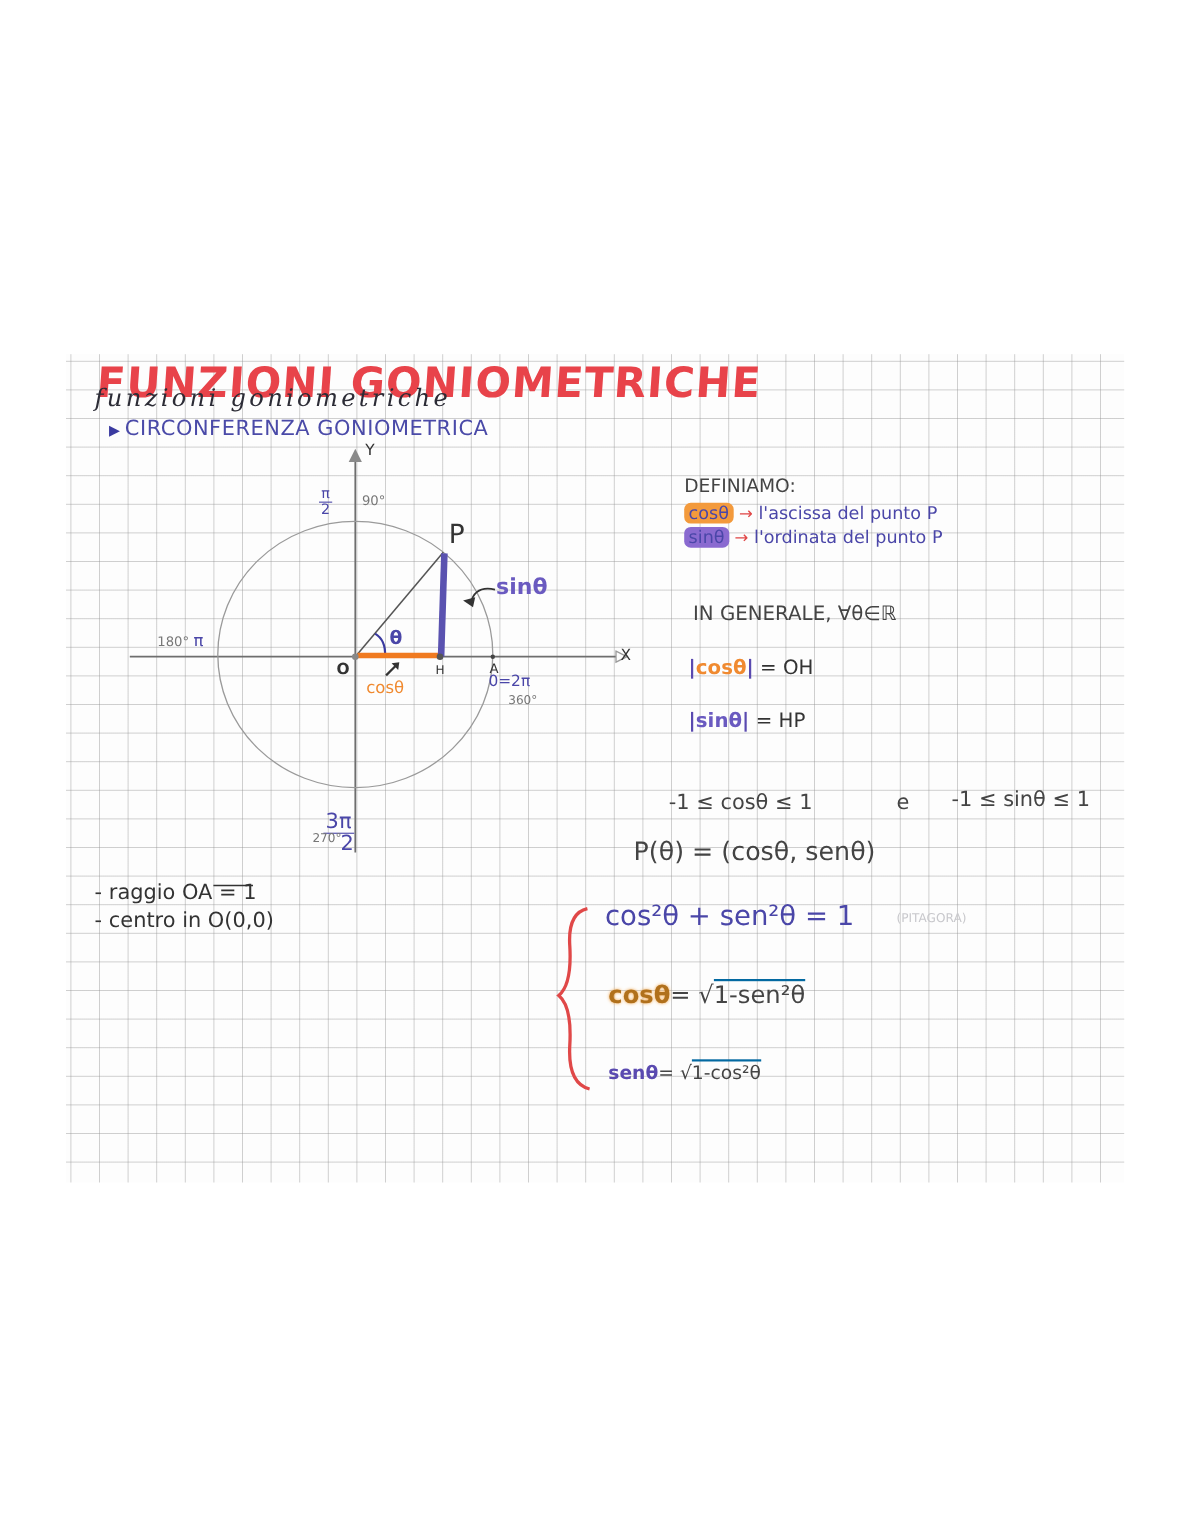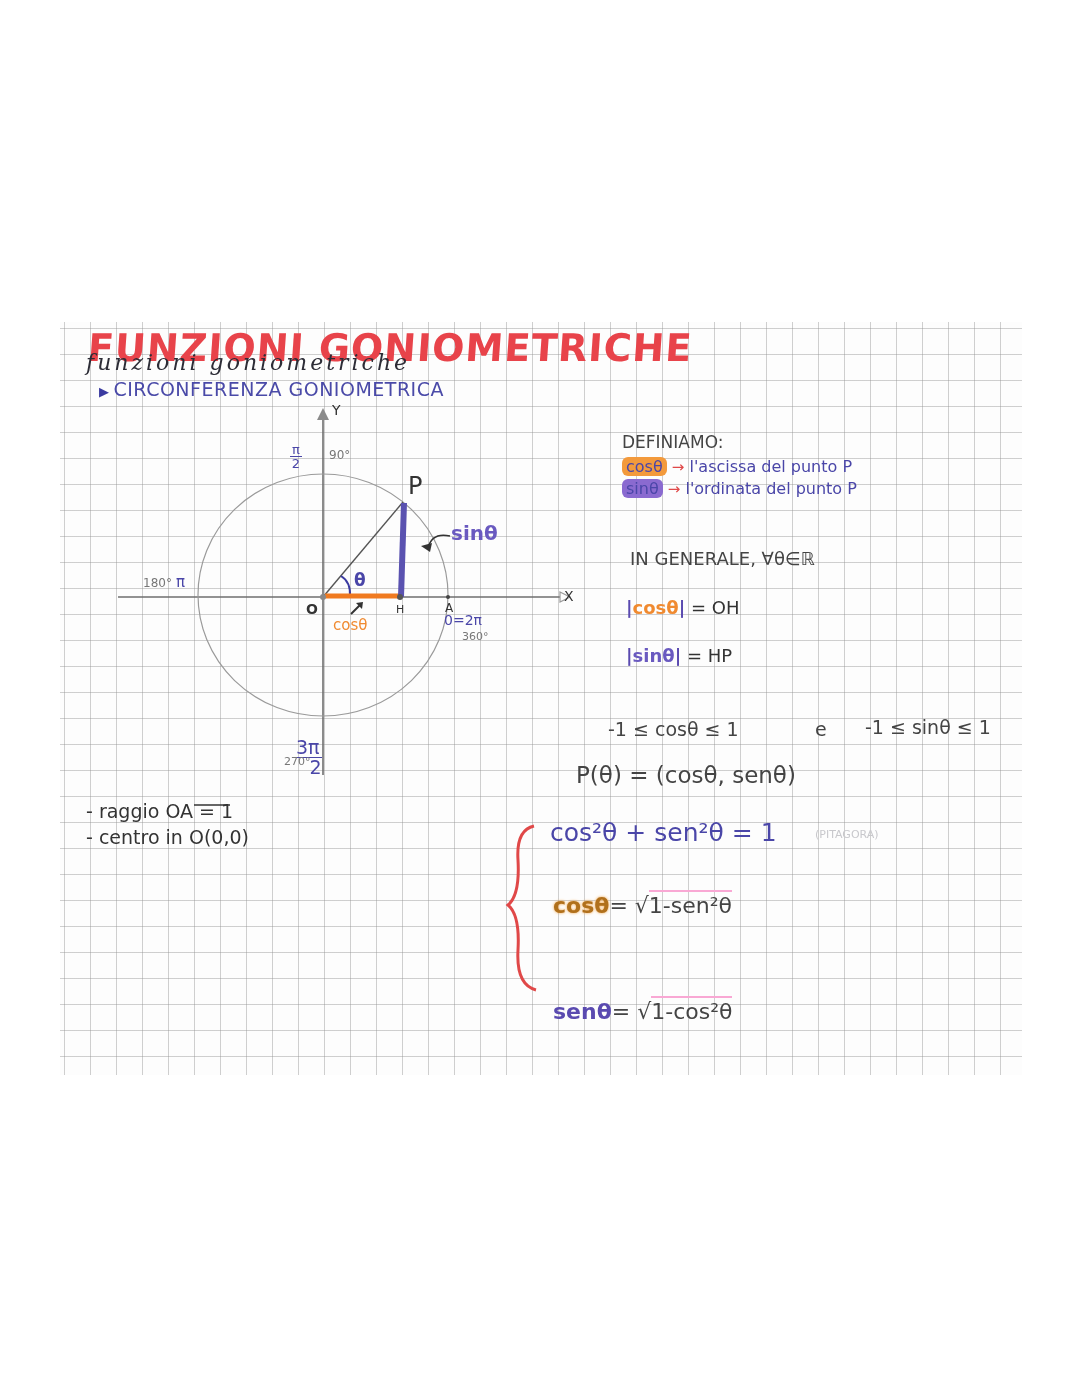--- a/index.html
+++ b/index.html
@@ -40,21 +40,21 @@
   .right-text { color: #444; font-size: 17px; }
   .hl-orange { background: #f39a3c; color: #7a4a1a; padding: 0 4px; border-radius: 6px; }
   .hl-purple { background: #8a6ad0; color: #4a2e8a; padding: 0 4px; border-radius: 6px; }
   .def-text { color: #4a46a8; font-size: 16px; }
   .arrow-red { color: #e04848; font-size: 15px; }
 
   .eq { font-size: 22px; color: #4a46a8; }
   .eq-dark { font-size: 22px; color: #444; }
   .cos-o { color: #b0701c; font-weight: bold; text-shadow: 0 0 3px #f0a040; }
   .sen-p { color: #5a4ab0; font-weight: bold; }
-  .sqrt { border-top: 2px solid #f9a8d4; padding-top: 1px; }
+  .sqrt { border-top: 2px solid #0369a1; padding-top: 1px; }
   .pitagora { color: #c8c8cc; font-size: 11px; }
 </style>
 </head>
 <body>
 
 <div class="sheet"></div>
 
 <div class="abs title">FUNZIONI GONIOMETRICHE</div>
 <div class="abs title-strike">funzioni goniometriche</div>
 <div class="abs subtitle">
@@ -153,15 +153,15 @@
 <div class="abs eq-dark" style="left:865px;top:716px;font-size:19px;">-1 ≤ sinθ ≤ 1</div>
 
 <div class="abs eq-dark" style="left:576px;top:762px;font-size:23px;">P(θ) = (cosθ, senθ)</div>
 
 <div class="abs eq" style="left:550px;top:818px;font-size:25px;">cos²θ + sen²θ = 1</div>
 <div class="abs pitagora" style="left:815px;top:828px;">(PITAGORA)</div>
 
 <div class="abs eq-dark" style="left:553px;top:893px;font-size:22px;">
   <span class="cos-o">cosθ</span><span>= √</span><span class="sqrt">1-sen²θ</span>
 </div>
-<div class="abs eq-dark" style="left:553px;top:966px;font-size:22px;margin-top:33px;">
+<div class="abs eq-dark" style="left:553px;top:966px;font-size:17px;">
   <span class="sen-p">senθ</span><span>= √</span><span class="sqrt">1-cos²θ</span>
 </div>
 
 </body></html>

